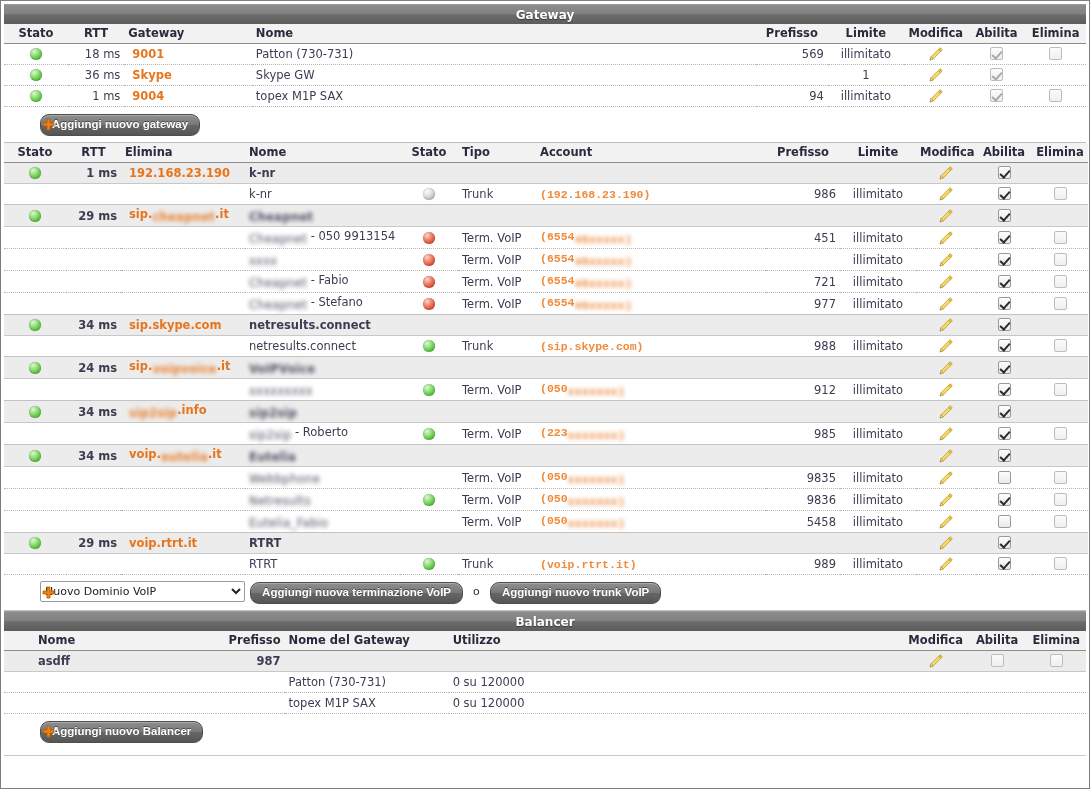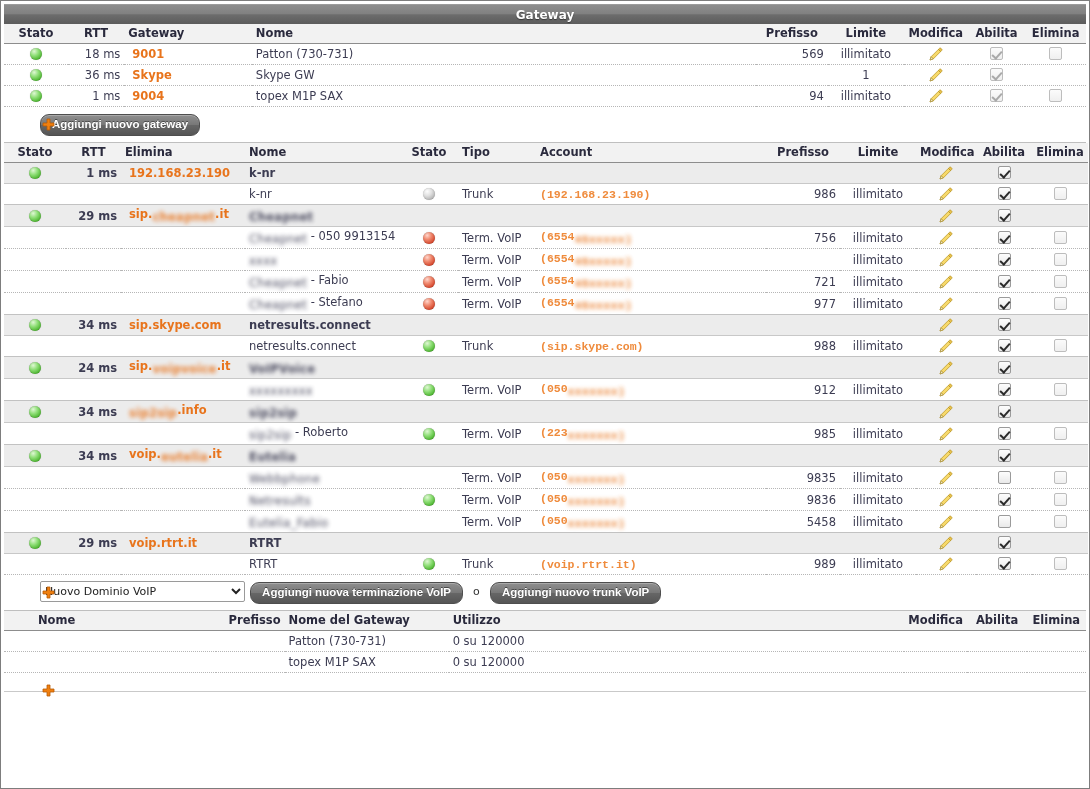--- a/index.html
+++ b/index.html
@@ -353,21 +353,21 @@
           <td></td>
         </tr>
         <tr class="sub sep">
           <td></td>
           <td></td>
           <td></td>
           <td class="l"><span><span class="blur">Cheapnet</span> - 050 9913154</span></td>
           <td class="c"><span class="lamp red"></span></td>
           <td class="l">Term. VoIP</td>
           <td class="l orange-n"><span>(6554<span class="blur o">45xxxxx)</span></span></td>
-          <td class="r">756</td>
+          <td class="r">451</td>
           <td class="c">illimitato</td>
           <td class="c"><span class="pencil"><svg viewBox="0 0 16 16" width="16" height="16">
                 <path d="M2 14l1.1-3.3 7.3-7.3 2.2 2.2-7.3 7.3z" fill="#f7d96a" stroke="#b59019" stroke-width=".7"></path>
                 <path d="M10.4 3.4l2.2 2.2 1.1-1.1a1 1 0 0 0 0-1.4l-.8-.8a1 1 0 0 0-1.4 0z" fill="#e9c14e" stroke="#b59019" stroke-width=".7"></path>
                 <path d="M2 14l1.1-3.3 1 1 1.2 1.2z" fill="#f2e6c0" stroke="#9b8430" stroke-width=".6"></path>
                 <path d="M3.6 10.9l1.5 1.5" stroke="#cbab3e" stroke-width=".6"></path>
               </svg></span></td>
           <td class="c"><span class="cb checked"></span></td>
           <td class="c"><span class="cb disabled"></span></td>
         </tr>
@@ -664,20 +664,21 @@
           <path d="M5 1h3v4h4v3H8v4H5V8H1V5h4z" fill="#f08010" stroke="#b85c05" stroke-width=".8" stroke-linejoin="round"></path>
         </svg></span>
     <select class="domsel">
       <option id="domsel-opt">Nuovo Dominio VoIP</option>
     </select>
     <button class="btn">Aggiungi nuova terminazione VoIP</button>
     <span class="orlbl">o</span>
     <button class="btn">Aggiungi nuovo trunk VoIP</button>
   </div>
 
+  <div class="sect-title">Balancer</div>
 
   <table class="grid">
     <colgroup>
       <col style="width:200px">
         <col style="width:65px">
         <col style="width:155px">
         <col style="width:430px">
       <col style="width:60px">
         <col style="width:56px">
         <col style="width:56px">
@@ -687,20 +688,34 @@
         <th class="l" style="padding-left:34px">Nome</th>
         <th class="r">Prefisso</th>
         <th class="l">Nome del Gateway</th>
         <th class="l">Utilizzo</th>
         <th class="c">Modifica</th>
         <th class="c">Abilita</th>
         <th class="c">Elimina</th>
       </tr>
     </thead>
     <tbody id="bal-body">
+        <tr class="domhead">
+          <td class="l b" style="padding-left:34px">asdff</td>
+          <td class="r b">987</td>
+          <td></td>
+          <td></td>
+          <td class="c"><span class="pencil"><svg viewBox="0 0 16 16" width="16" height="16">
+                <path d="M2 14l1.1-3.3 7.3-7.3 2.2 2.2-7.3 7.3z" fill="#f7d96a" stroke="#b59019" stroke-width=".7"></path>
+                <path d="M10.4 3.4l2.2 2.2 1.1-1.1a1 1 0 0 0 0-1.4l-.8-.8a1 1 0 0 0-1.4 0z" fill="#e9c14e" stroke="#b59019" stroke-width=".7"></path>
+                <path d="M2 14l1.1-3.3 1 1 1.2 1.2z" fill="#f2e6c0" stroke="#9b8430" stroke-width=".6"></path>
+                <path d="M3.6 10.9l1.5 1.5" stroke="#cbab3e" stroke-width=".6"></path>
+              </svg></span></td>
+          <td class="c"><span class="cb disabled"></span></td>
+          <td class="c"><span class="cb disabled"></span></td>
+        </tr>
         <tr class="sub sep">
           <td></td>
           <td></td>
           <td class="l">Patton (730-731)</td>
           <td class="l">0 su 120000</td>
           <td></td>
           <td></td>
           <td></td>
         </tr>
         <tr class="sub sep lastsub">
@@ -712,20 +727,21 @@
           <td></td>
           <td></td>
         </tr>
       </tbody>
   </table>
 
   <div class="toolbar" style="border-bottom:none">
     <span class="plus"><svg viewBox="0 0 13 13" width="13" height="13">
           <path d="M5 1h3v4h4v3H8v4H5V8H1V5h4z" fill="#f08010" stroke="#b85c05" stroke-width=".8" stroke-linejoin="round"></path>
         </svg></span>
+    <button class="btn">Aggiungi nuovo Balancer</button>
   </div>
 
   <div class="footline"></div>
   <div class="save-wrap">
     
   </div>
 
 </div>
 
 </body></html>

